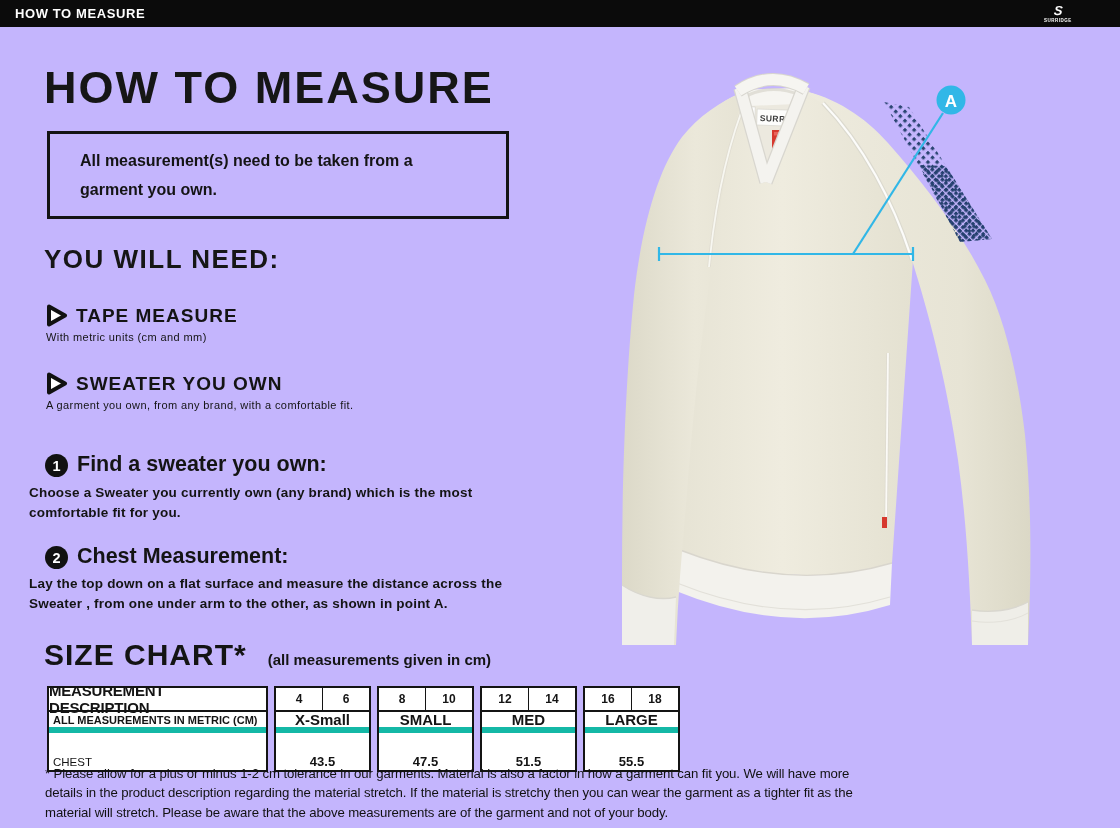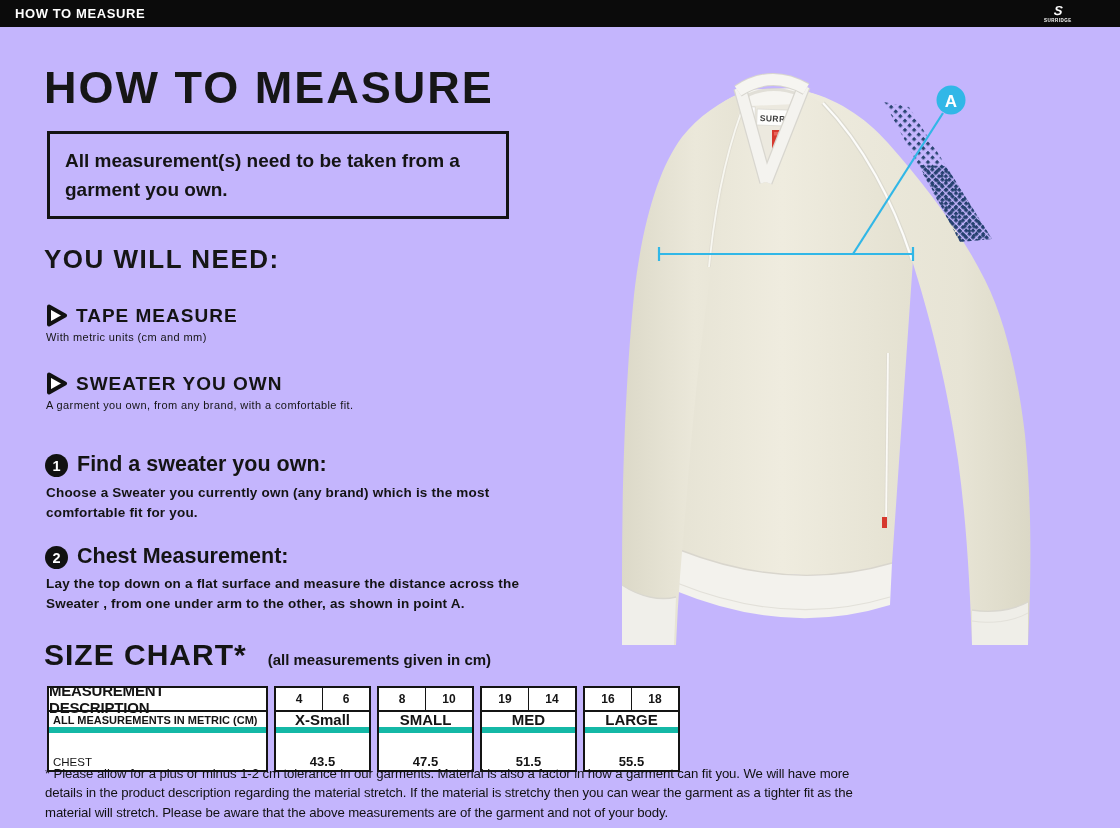--- a/index.html
+++ b/index.html
@@ -12,32 +12,32 @@
     display:flex; align-items:center; }
   .topbar-title { color:#fff; font-size:13px; font-weight:bold; letter-spacing:.6px; margin-left:15px; }
   .brand { position:absolute; right:44px; top:1px; width:36px; height:25px; display:flex;
     flex-direction:column; align-items:center; justify-content:center; color:#fff; }
   .brand-s { font-size:13px; font-weight:bold; font-style:italic; line-height:12px; transform:skewX(-6deg); }
   .brand-name { font-size:4.5px; letter-spacing:.5px; font-weight:bold; margin-top:1px; }
 
   
   .h1 { position:absolute; left:44px; top:62px; font-size:45px; font-weight:bold; letter-spacing:2px; color:#161616; }
   .note-box { position:absolute; left:47px; top:131px; width:462px; border:3px solid #141414;
-    padding:12px 15px; font-size:19px; font-weight:bold; line-height:29px; }
+    padding:12px 30px; font-size:16px; font-weight:bold; line-height:29px; }
   .h2 { position:absolute; left:44px; font-size:26px; font-weight:bold; letter-spacing:1.5px; color:#161616; }
   .h2.ywn { top:244px; }
 
   .tri-icon { position:absolute; left:46px; width:22px; height:23px; }
   .need-title { position:absolute; left:76px; font-size:19px; font-weight:bold; letter-spacing:1px; }
   .need-desc { position:absolute; left:46px; font-size:11px; font-weight:normal; letter-spacing:.4px; }
 
   .step-num { position:absolute; left:45px; width:23px; height:23px; background:#111; color:#fff;
     border-radius:50%; font-size:14.5px; font-weight:bold; display:flex; align-items:center; justify-content:center; }
   .step-title { position:absolute; left:77px; font-size:21.5px; font-weight:bold; }
-  .step-desc { position:absolute; left:46px; width:518px; font-size:13.5px; font-weight:bold;
+  .step-desc { position:absolute; left:29px; width:518px; font-size:13.5px; font-weight:bold;
     letter-spacing:.2px; line-height:20px; }
 
   .size-heading { position:absolute; left:44px; top:638px; display:flex; align-items:baseline; gap:21px; }
   .size-heading .big { font-size:30px; font-weight:bold; letter-spacing:1px; }
   .size-heading .small { font-size:15px; font-weight:bold; }
 
   
   .tbl { position:absolute; left:47px; top:686px; display:flex; gap:6px; }
   .tbl-box { border:2px solid #141414; background:#fff; }
   .tbl-box.desc { width:221px; }
@@ -123,21 +123,21 @@
       <div class="tr1">
         <div class="cell">8</div>
         <div class="cell">10</div>
       </div>
       <div class="tr2">SMALL</div>
       <div class="tr3">47.5</div>
     </div>
 
     <div class="tbl-box grp">
       <div class="tr1">
-        <div class="cell">19</div>
+        <div class="cell">12</div>
         <div class="cell">14</div>
       </div>
       <div class="tr2">MED</div>
       <div class="tr3">51.5</div>
     </div>
 
     <div class="tbl-box grp">
       <div class="tr1">
         <div class="cell">16</div>
         <div class="cell">18</div>

